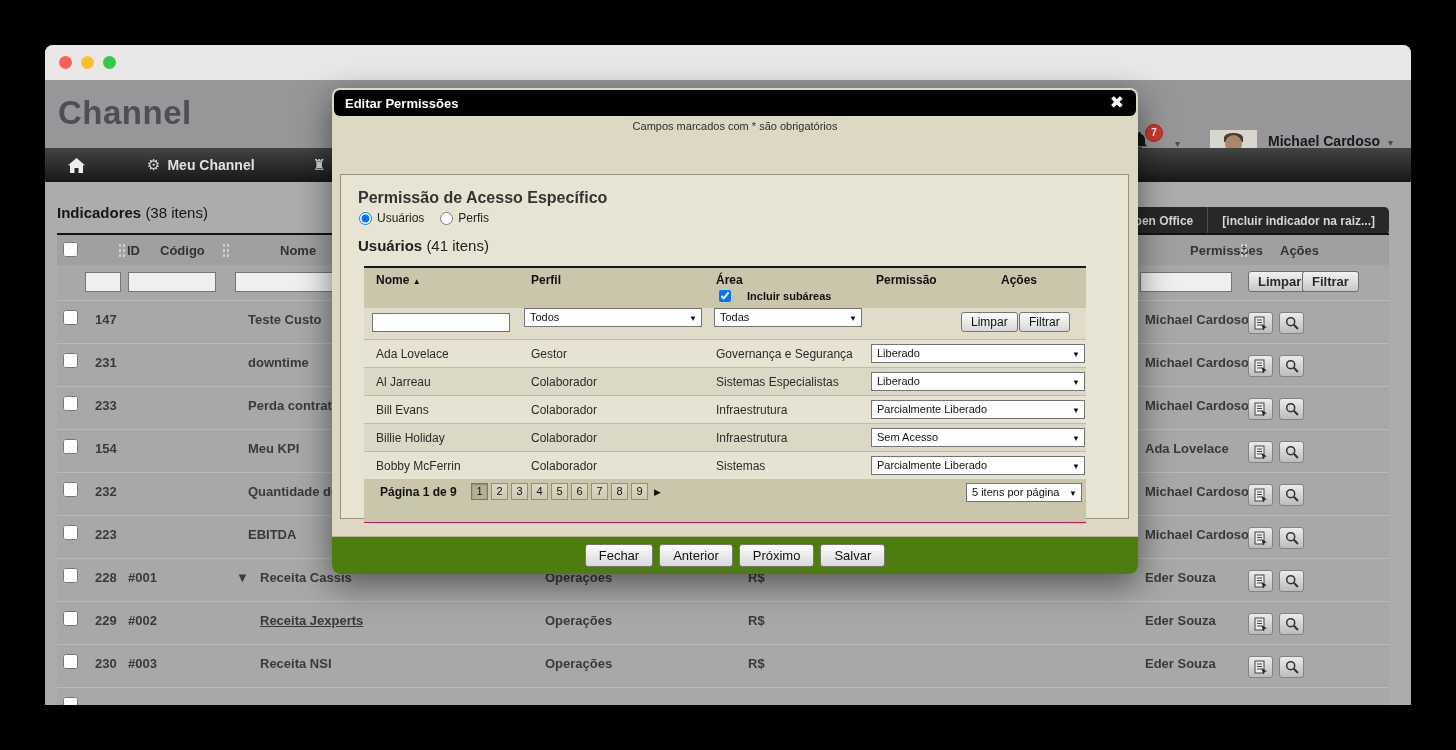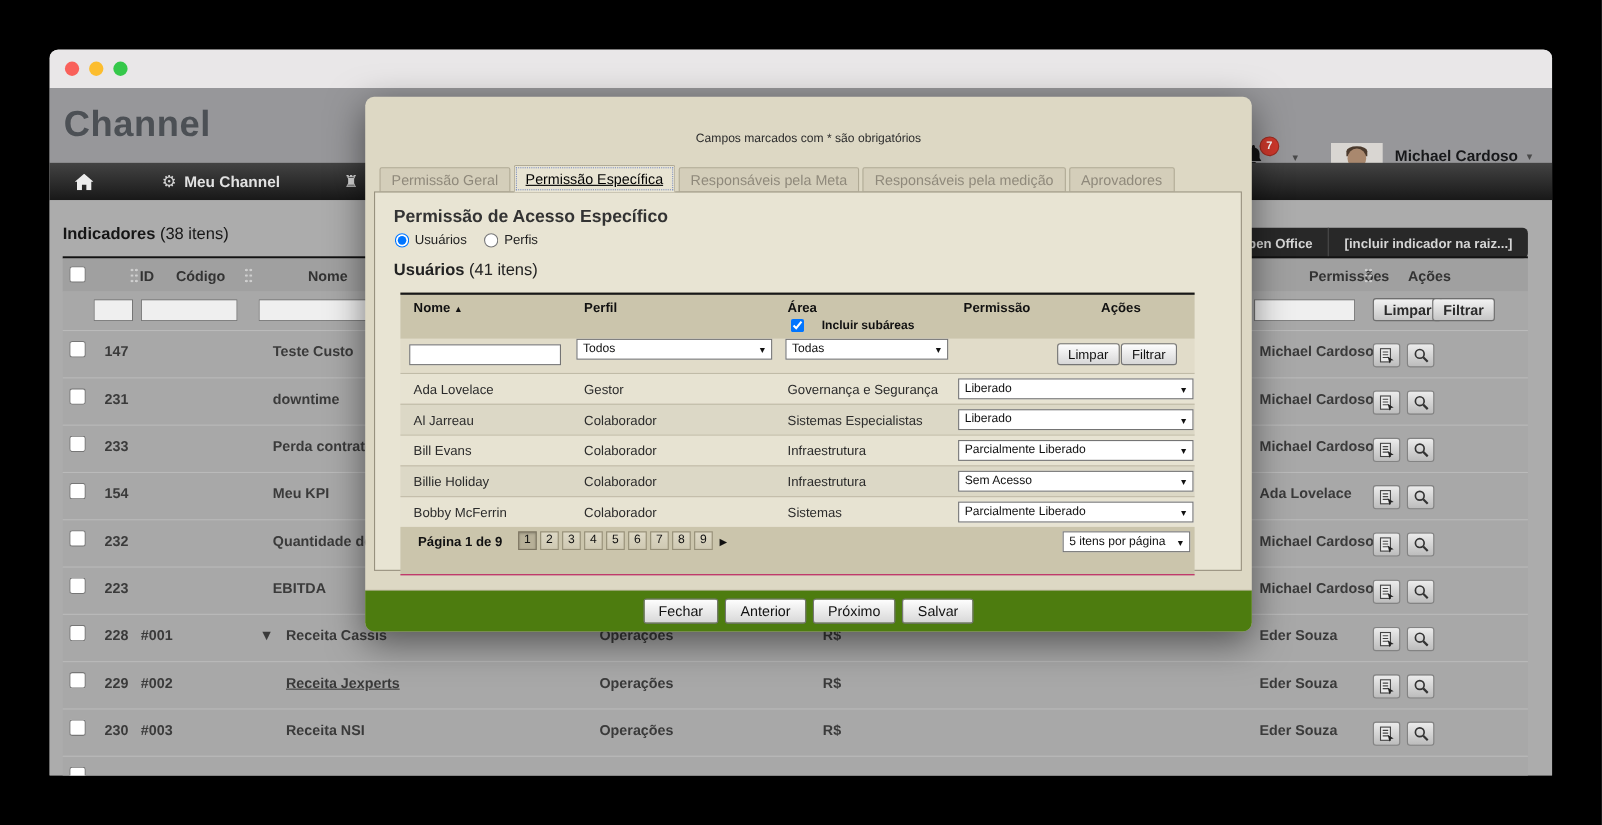--- a/index.html
+++ b/index.html
@@ -483,29 +483,26 @@
     <span class="r-area" style="left:488px"></span>
     <span class="r-uni" style="left:691px"></span>
     <span class="r-resp" style="left:1088px"></span>
 
   </div>
 </div>
     </div>
   </div>
 
   <div class="modal">
+    <div class="m-titlebar">
+      <span class="m-title">Editar Permissões</span>
+      <button class="m-close">✖</button>
+    </div>
     <div class="m-note">Campos marcados com * são obrigatórios</div>
 
-    <div class="m-tabs">
-      <button class="tab">Permissão Geral</button>
-      <button class="tab active">Permissão Específica</button>
-      <button class="tab">Responsáveis pela Meta</button>
-      <button class="tab">Responsáveis pela medição</button>
-      <button class="tab">Aprovadores</button>
-    </div>
 
     <div class="m-panel">
       <div class="p-label">Permissão de Acesso Específico</div>
       <div class="p-radios">
         <label>
           <input type="radio" name="acc" checked="" style="">
           <span>Usuários</span>
         </label>
         <label>
           <input type="radio" name="acc" style="">

